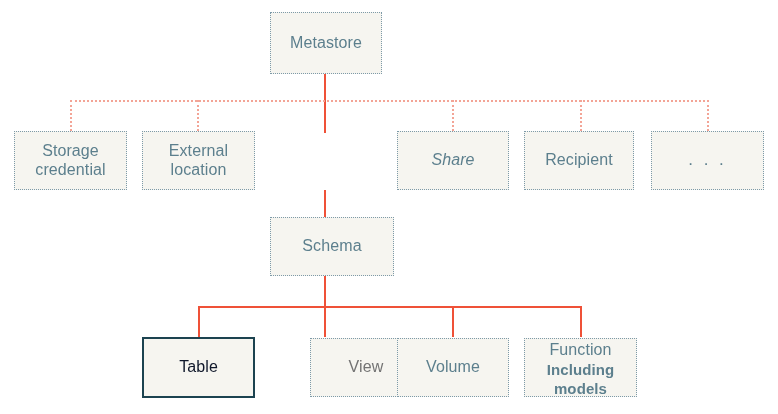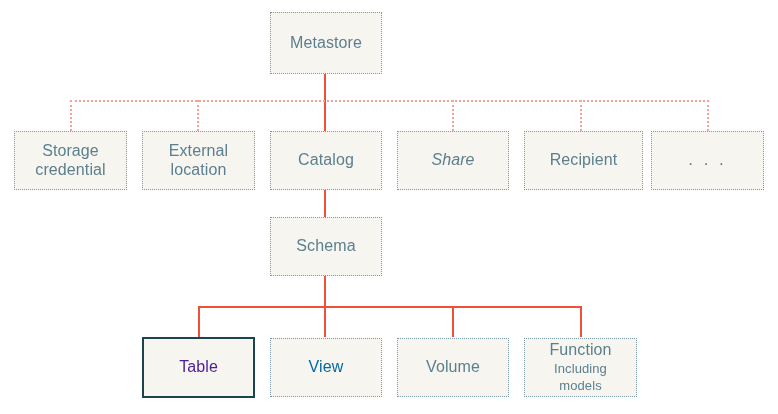--- a/index.html
+++ b/index.html
@@ -33,32 +33,34 @@
     font-size: 16px;
     line-height: 1.18;
     letter-spacing: 0.1px;
     padding: 2px 4px;
   }
   .node .label {
     display: block;
   }
   .node .sublabel {
     display: block;
-    font-size: 13px;
+    font-size: 15px;
     line-height: 1.22;
     margin-top: 1px;
     color: #5c7f8d;
+    font-weight: bold;
   }
   .node.highlight {
     border: 2px solid #1c4350;
-    color: #4c1d95;
+    color: #0f172a;
     background: #f6f5f0;
   }
   .node.dim {
-    color: #0369a1;
+    color: #737373;
+    margin-left: 40px;
   }
   .node.ellipsis {
     font-size: 17px;
     letter-spacing: 3px;
   }
 
   
   .conn {
     position: absolute;
     pointer-events: none;
@@ -111,37 +113,34 @@
   <div class="node" style="left:14px; top:131px; width:113px; height:59px;">
     <span class="label">Storage</span>
     <span class="label">credential</span>
   </div>
 
   <div class="node" style="left:142px; top:131px; width:113px; height:59px;">
     <span class="label">External</span>
     <span class="label">location</span>
   </div>
 
-  <div class="node" style="left:270px; top:131px; width:112px; height:59px;">
-    <span class="label">Catalog</span>
-  </div>
 
   <div class="node" style="left:397px; top:131px; width:112px; height:59px;font-style:italic;">
     <span class="label">Share</span>
   </div>
 
-  <div class="node" style="left:524px; top:131px; width:119px; height:59px;">
+  <div class="node" style="left:524px; top:131px; width:110px; height:59px;">
     <span class="label">Recipient</span>
   </div>
 
   <div class="node ellipsis" style="left:651px; top:131px; width:113px; height:59px;">
     <span class="label">. . .</span>
   </div>
 
-  <div class="node" style="left:270px; top:217px; width:112px; height:59px;">
+  <div class="node" style="left:270px; top:217px; width:124px; height:59px;">
     <span class="label">Schema</span>
   </div>
 
   <div class="node highlight" style="left:142px; top:337px; width:113px; height:61px;">
     <span class="label">Table</span>
   </div>
 
   <div class="node dim" style="left:270px; top:338px; width:112px; height:59px;">
     <span class="label">View</span>
   </div>

